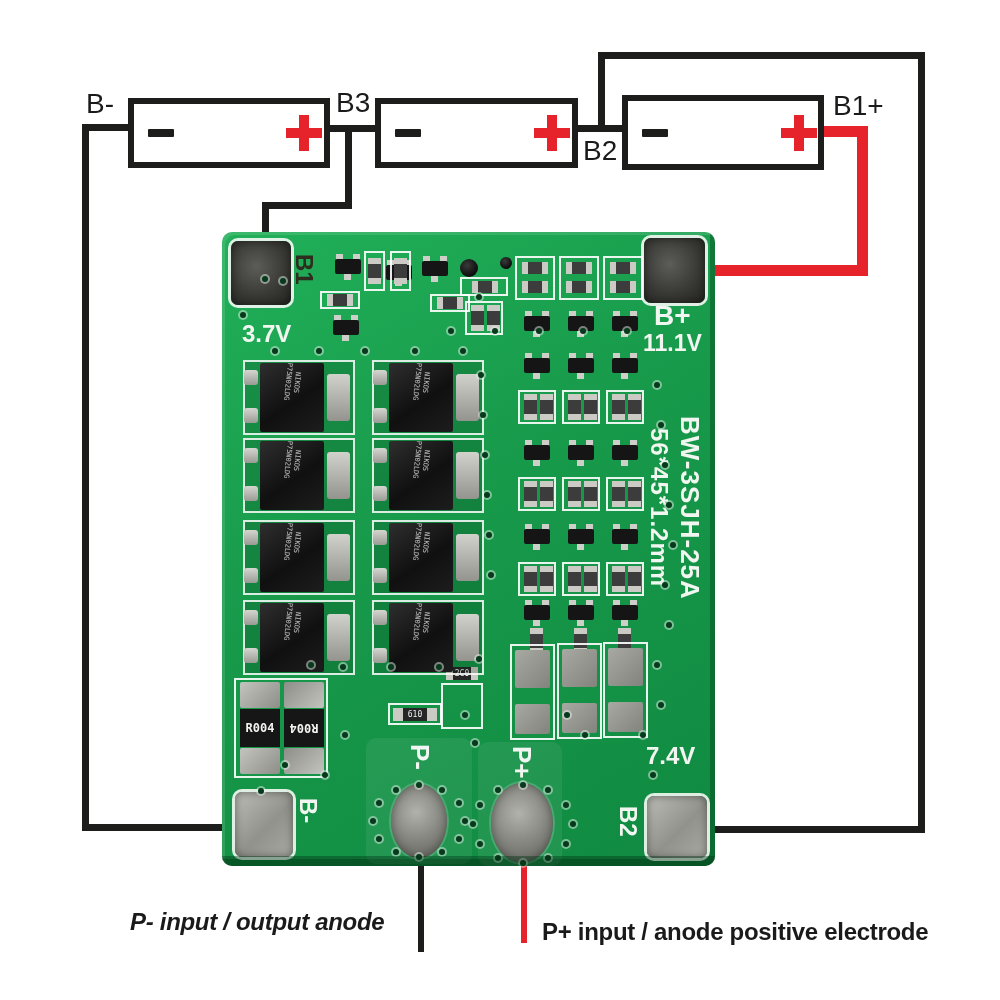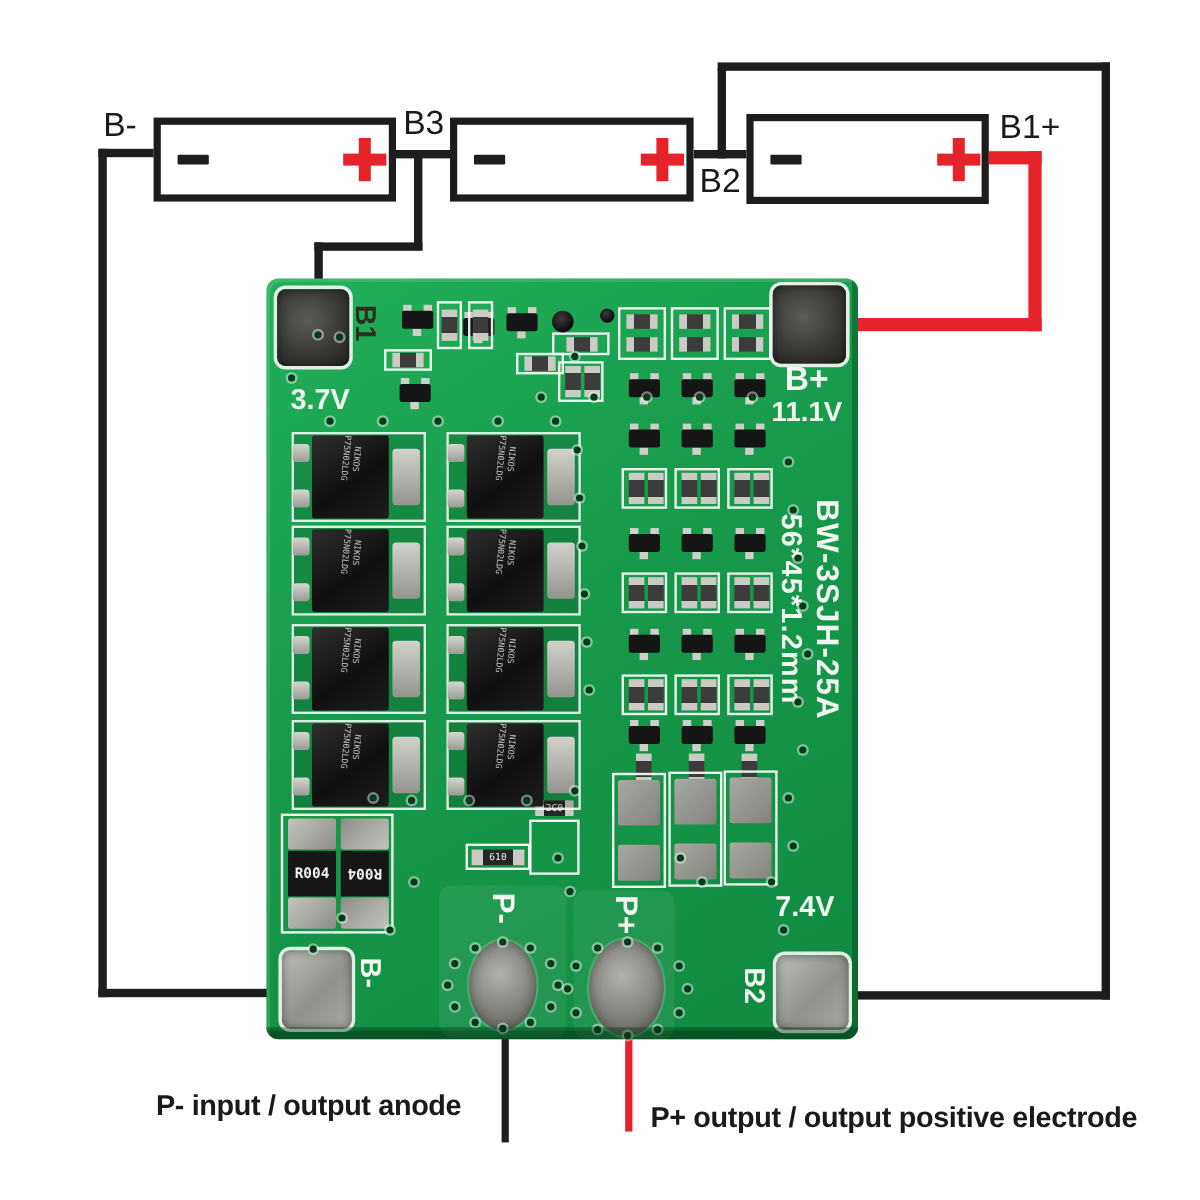--- a/index.html
+++ b/index.html
@@ -495,15 +495,15 @@
         <div class="via" style="left: 255px; top: 570px;"></div>
         <div class="via" style="left: 273px; top: 555px;"></div>
         <div class="via" style="left: 298px; top: 550px;"></div>
         <div class="via" style="left: 323px; top: 555px;"></div>
         <div class="via" style="left: 341px; top: 570px;"></div>
       </div>
 
     <div class="board-edge"></div>
   </div>
 
-  <div class="caption" style="left:130px;top:908px;">P- input / output anode</div>
-  <div class="caption" style="left:542px;top:918px;">P+ output / output positive electrode</div>
+  <div class="caption" style="left:130px;top:908px;font-style:italic;">P- input / output anode</div>
+  <div class="caption" style="left:542px;top:918px;">P+ input / anode positive electrode</div>
 </div>
 
 </body></html>

